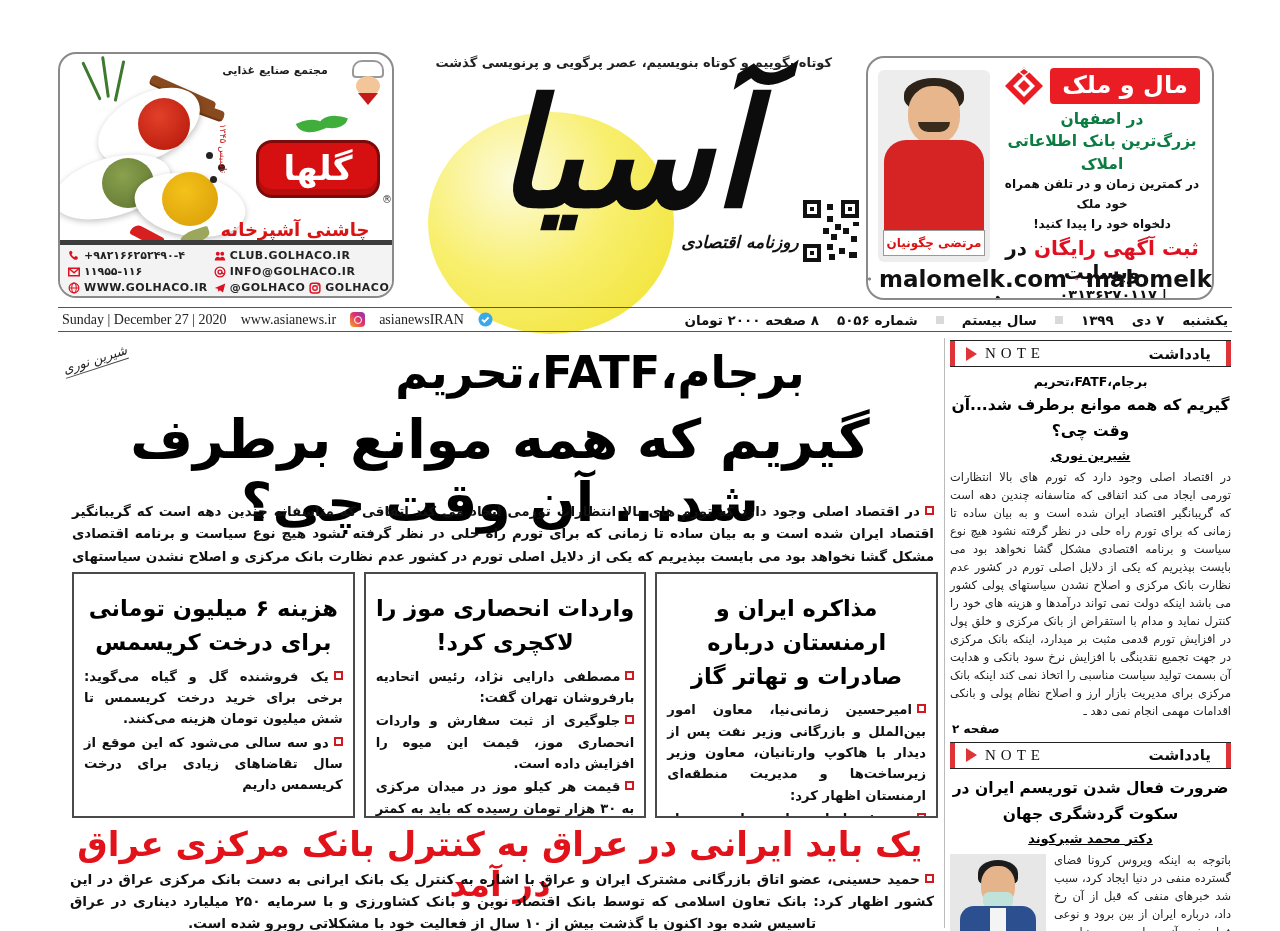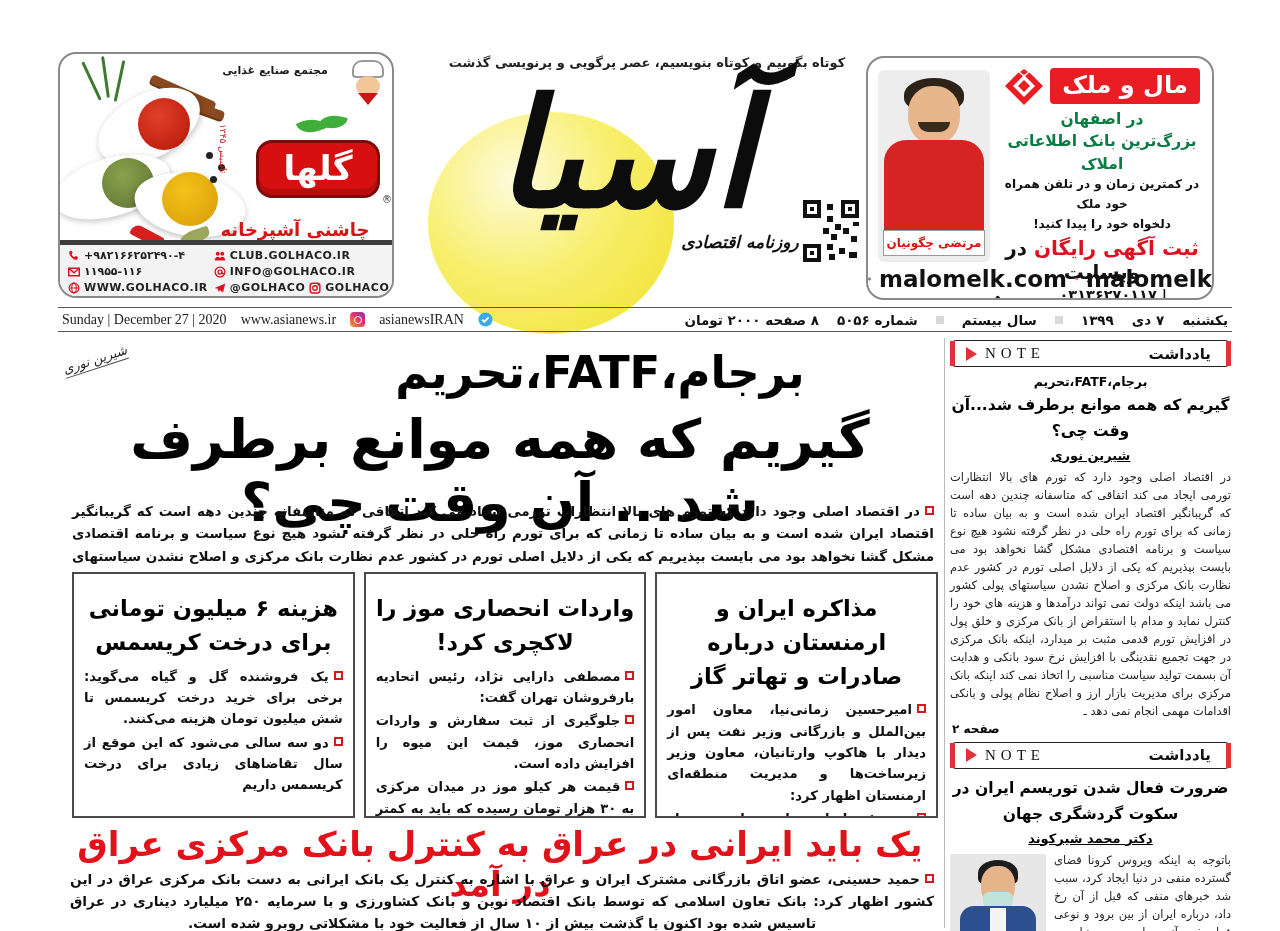--- a/index.html
+++ b/index.html
@@ -58,21 +58,21 @@
   .m-black { color:#111; font-weight:bold; font-size:12px; line-height:1.65; }
   .m-cta { font-size:20px; font-weight:bold; margin-top:1px; }
   .m-cta .red { color:#e01020; }
   .m-cta .blk { color:#111; }
   .m-phones { display:flex; direction:ltr; align-items:center; justify-content:center; gap:6px; margin-top:3px;
               font-size:14.5px; font-weight:bold; color:#111; }
   .m-bottom { position:absolute; left:0; bottom:6px; width:100%; display:flex; direction:ltr; align-items:center; justify-content:center; gap:8px;
               font-size:23px; font-weight:bold; color:#111; }
 
   
-  #tagline { position:absolute; left:432px; top:55px; width:430px; text-align:center; direction:rtl;
+  #tagline { position:absolute; left:402px; top:55px; width:430px; direction:rtl;
              font-size:13px; font-weight:bold; color:#222; }
   #logo-block { position:absolute; left:415px; top:72px; width:450px; height:232px; }
   #sun { position:absolute; left:13px; top:40px; width:246px; height:222px; border-radius:50%;
          background:radial-gradient(circle at 35% 30%, #fdfbdc 0%, #f8ef6e 45%, #f0e12a 100%); }
   #logo-calligraphy { position:absolute; left:0px; top:-30px; width:420px; text-align:center; direction:rtl;
                       font-size:150px; font-weight:bold; color:#0c0c0c; font-style:italic; letter-spacing:-6px; line-height:1.5; }
   #logo-sub { position:absolute; left:245px; top:160px; width:160px; text-align:center; direction:rtl;
               font-size:17px; font-style:italic; font-weight:bold; color:#111; }
   #qr { position:absolute; left:388px; top:128px; }
 
@@ -104,21 +104,21 @@
 
   #bottom-title { position:absolute; left:62px; top:824px; width:876px; text-align:center; direction:rtl;
                   font-size:34px; font-weight:bold; color:#e2121b; }
   #bottom-body { position:absolute; left:70px; top:868px; width:864px; direction:rtl;
                  font-size:13.8px; font-weight:bold; color:#111; line-height:1.6; text-align:justify; text-align-last:center; }
 
   
   #col-divider { position:absolute; left:944px; top:338px; width:1px; height:590px; background:#bbb; }
   #sidebar { position:absolute; left:950px; top:340px; width:281px; direction:rtl; }
   .note-header { position:relative; height:27px; border-top:1.5px solid #222; border-bottom:1.5px solid #222;
-                 display:flex; align-items:center; direction:ltr; padding:0 10px 0 8px;border-radius:6px; }
+                 display:flex; align-items:center; direction:ltr; padding:0 10px 0 8px; }
   .note-bar { position:absolute; top:0; width:5px; height:100%; background:#e03338; }
   .note-bar.left { left:0; } .note-bar.right { right:0; }
   .note-tri { width:0; height:0; border-top:7px solid transparent; border-bottom:7px solid transparent;
               border-left:11px solid #e03338; margin-left:8px; margin-right:8px; }
   .note-en { font-family:"Liberation Serif", serif; font-size:15px; letter-spacing:5px; color:#111; flex:1; }
   .note-fa { font-size:15px; font-weight:bold; color:#111; margin-right:10px; }
   .note-kicker { text-align:center; font-size:12.5px; font-weight:bold; color:#000; margin-top:7px; }
   .note-title { text-align:center; font-size:15.5px; font-weight:bold; color:#000; line-height:1.7; margin-top:3px; }
   .note-author { text-align:center; font-size:13px; font-weight:bold; text-decoration:underline; margin-top:3px; margin-bottom:5px; }
   .note-body { font-size:11.4px; color:#222; line-height:1.58; text-align:justify; }

